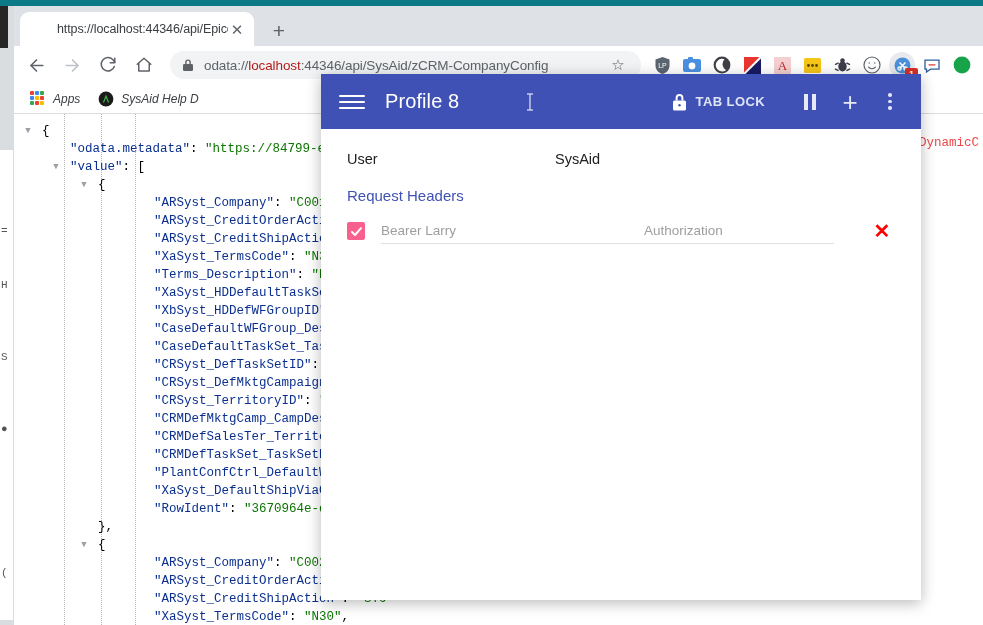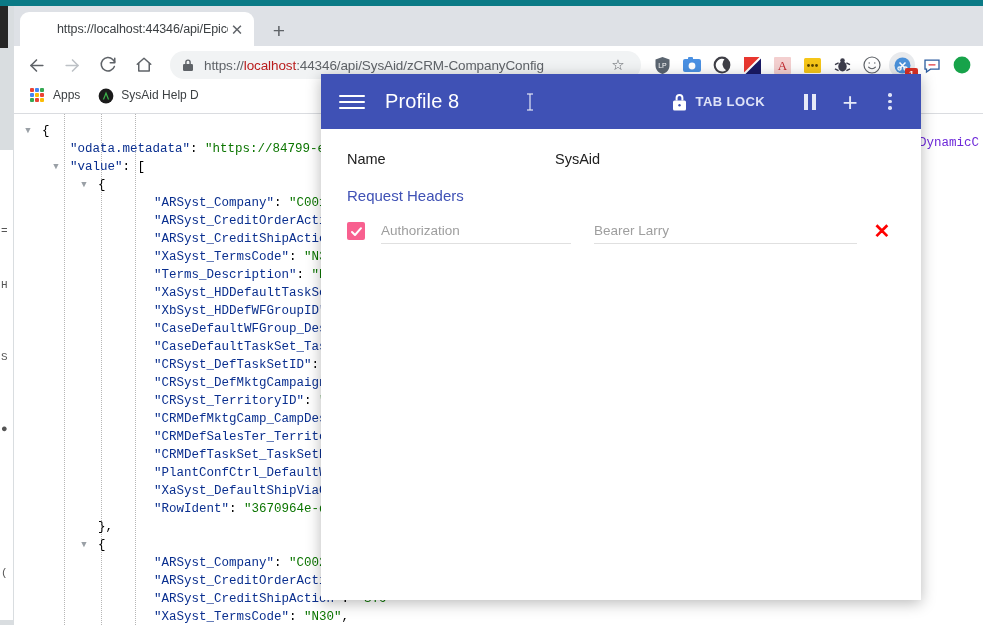--- a/index.html
+++ b/index.html
@@ -139,24 +139,25 @@
   .ext.active { background: #e8eaed; border-radius: 50%; }
 
   
   .bookmarks {
     height: 30px; background: #ffffff;
     display: flex; align-items: center;
     padding: 0 8px;
     border-bottom: 1px solid #dadce0;
   }
   .bk {
-    display: flex; align-items: flex-start; height: 22px;
+    display: flex; align-items: center; height: 22px;
     padding: 0 8px; margin-right: 2px;
     font-size: 12px; color: #3c4043;
     white-space: nowrap;
+    font-style: italic;
   }
   .bk-ico { width: 16px; height: 16px; margin-right: 7px; flex: 0 0 16px; }
   .apps-grid {
     width: 14px; height: 14px;
     display: grid; grid-template-columns: repeat(3, 4px);
     grid-template-rows: repeat(3, 4px); gap: 1px;
   }
   .apps-grid i { display: block; width: 4px; height: 4px; border-radius: 1px; }
 
   
@@ -331,21 +332,21 @@
           </svg>
       </div>
 
       <div class="omnibox">
         <span class="lock-small">
           <svg width="12" height="14" viewBox="0 0 12 14" fill="#5f6368">
               <rect x="1" y="6" width="10" height="7" rx="1.2"></rect>
               <path d="M3.2 6V4.2a2.8 2.8 0 0 1 5.6 0V6h-1.4V4.2a1.4 1.4 0 0 0-2.8 0V6z"></path>
             </svg>
         </span>
-        <span class="url"><span>https://</span><b>localhost</b><span>:44346/api/SysAid/zCRM-CompanyConfig</span></span>
+        <span class="url"><span>odata://</span><b>localhost</b><span>:44346/api/SysAid/zCRM-CompanyConfig</span></span>
         <span class="star">☆</span>
       </div>
 
       <div class="ext-tray">
         <div class="ext">
           <svg width="17" height="19" viewBox="0 0 17 19">
               <path d="M8.5 1 1.5 3.5v6c0 4.2 3 7.4 7 8.5 4-1.1 7-4.3 7-8.5v-6z" fill="#5b6570"></path>
               <text x="8.5" y="12" font-size="7" fill="#fff" text-anchor="middle" font-family="Liberation Sans">LP</text>
             </svg>
         </div>
@@ -450,21 +451,21 @@
         </span>
         <span>SysAid Help D</span>
       </div>
     </div>
 
     <div class="page">
       <div class="guide" style="left:50px"></div>
       <div class="guide" style="left:87px"></div>
       <div class="guide" style="left:121px"></div>
       <div class="json" id="json-root"><div class="jrow"><span class="arrow" style="left: 8px;">▼</span><span style="margin-left: 28px;">{</span></div><div class="jrow"><span style="margin-left: 56px;"><span class="k">"odata.metadata"</span><span class="p">: </span><span class="s">"https://84799-e10-te</span></span></div><div class="jrow"><span class="arrow" style="left: 36px;">▼</span><span style="margin-left: 56px;"><span class="k">"value"</span><span class="p">: [</span></span></div><div class="jrow"><span class="arrow" style="left: 64px;">▼</span><span style="margin-left: 84px;"><span class="p">{</span></span></div><div class="jrow"><span style="margin-left: 140px;"><span class="k">"ARSyst_Company"</span><span class="p">: </span><span class="s">"C001"</span><span class="p">,</span></span></div><div class="jrow"><span style="margin-left: 140px;"><span class="k">"ARSyst_CreditOrderAction"</span><span class="p">: </span><span class="s">"WA</span></span></div><div class="jrow"><span style="margin-left: 140px;"><span class="k">"ARSyst_CreditShipAction"</span><span class="p">: </span><span class="s">"STO</span></span></div><div class="jrow"><span style="margin-left: 140px;"><span class="k">"XaSyst_TermsCode"</span><span class="p">: </span><span class="s">"N30"</span><span class="p">,</span></span></div><div class="jrow"><span style="margin-left: 140px;"><span class="k">"Terms_Description"</span><span class="p">: </span><span class="s">"Net 30"</span><span class="p">,</span></span></div><div class="jrow"><span style="margin-left: 140px;"><span class="k">"XaSyst_HDDefaultTaskSetID"</span><span class="p">: </span><span class="s">""</span></span></div><div class="jrow"><span style="margin-left: 140px;"><span class="k">"XbSyst_HDDefWFGroupID"</span><span class="p">: </span><span class="s">""</span><span class="p">,</span></span></div><div class="jrow"><span style="margin-left: 140px;"><span class="k">"CaseDefaultWFGroup_Description</span></span></div><div class="jrow"><span style="margin-left: 140px;"><span class="k">"CaseDefaultTaskSet_TaskSetDesc</span></span></div><div class="jrow"><span style="margin-left: 140px;"><span class="k">"CRSyst_DefTaskSetID"</span><span class="p">: </span><span class="s">"QT-AP"</span><span class="p">,</span></span></div><div class="jrow"><span style="margin-left: 140px;"><span class="k">"CRSyst_DefMktgCampaignID"</span><span class="p">: </span><span class="s">"Ge</span></span></div><div class="jrow"><span style="margin-left: 140px;"><span class="k">"CRSyst_TerritoryID"</span><span class="p">: </span><span class="s">"000"</span><span class="p">,</span></span></div><div class="jrow"><span style="margin-left: 140px;"><span class="k">"CRMDefMktgCamp_CampDescription</span></span></div><div class="jrow"><span style="margin-left: 140px;"><span class="k">"CRMDefSalesTer_TerritoryDesc"</span><span class="p">:</span></span></div><div class="jrow"><span style="margin-left: 140px;"><span class="k">"CRMDefTaskSet_TaskSetDescripti</span></span></div><div class="jrow"><span style="margin-left: 140px;"><span class="k">"PlantConfCtrl_DefaultWhse"</span><span class="p">: </span><span class="s">"1</span></span></div><div class="jrow"><span style="margin-left: 140px;"><span class="k">"XaSyst_DefaultShipViaCode"</span><span class="p">: </span><span class="s">""</span></span></div><div class="jrow"><span style="margin-left: 140px;"><span class="k">"RowIdent"</span><span class="p">: </span><span class="s">"3670964e-ddf7-4a34</span></span></div><div class="jrow"><span style="margin-left: 84px;"><span class="p">},</span></span></div><div class="jrow"><span class="arrow" style="left: 64px;">▼</span><span style="margin-left: 84px;"><span class="p">{</span></span></div><div class="jrow"><span style="margin-left: 140px;"><span class="k">"ARSyst_Company"</span><span class="p">: </span><span class="s">"C002"</span><span class="p">,</span></span></div><div class="jrow"><span style="margin-left: 140px;"><span class="k">"ARSyst_CreditOrderAction"</span><span class="p">: </span><span class="s">"WA</span></span></div><div class="jrow"><span style="margin-left: 140px;"><span class="k">"ARSyst_CreditShipAction"</span><span class="p">: </span><span class="s">"STO</span></span></div><div class="jrow"><span style="margin-left: 140px;"><span class="k">"XaSyst_TermsCode"</span><span class="p">: </span><span class="s">"N30"</span><span class="p">,</span></span></div></div>
-      <div style="position:absolute; right:4px; top:22px; font-family:'Liberation Mono', monospace; font-size:12.5px; color:#6d28d9;">DynamicC</div>
+      <div style="position:absolute; right:4px; top:22px; font-family:'Liberation Mono', monospace; font-size:12.5px; color:#ef4444;">DynamicC</div>
     </div>
   </div>
 
   <div class="modal">
     <div class="modal-header">
       <span class="hamburger">
           <i></i>
           <i></i>
           <i></i>
         </span>
@@ -501,32 +502,32 @@
               <i></i>
               <i></i>
               <i></i>
             </span>
         </span>
       </span>
     </div>
 
     <div class="modal-body">
       <div class="col-heads">
-        <div class="col-name">Name</div>
+        <div class="col-name">User</div>
         <div class="col-value">SysAid</div>
       </div>
 
       <div class="section-label">Request Headers</div>
 
       <div class="hdr-row">
         <span class="cbx">
           <svg width="13" height="13" viewBox="0 0 13 13" fill="none" stroke="#ffffff" stroke-width="2" stroke-linecap="round" stroke-linejoin="round">
               <polyline points="2,7 5,10 11,3.2"></polyline>
             </svg>
         </span>
+        <span class="field field-value">Bearer Larry</span>
         <span class="field field-name">Authorization</span>
-        <span class="field field-value">Bearer Larry</span>
         <span class="row-del">✕</span>
       </div>
     </div>
   </div>
 
 </div>
 
 </body></html>

